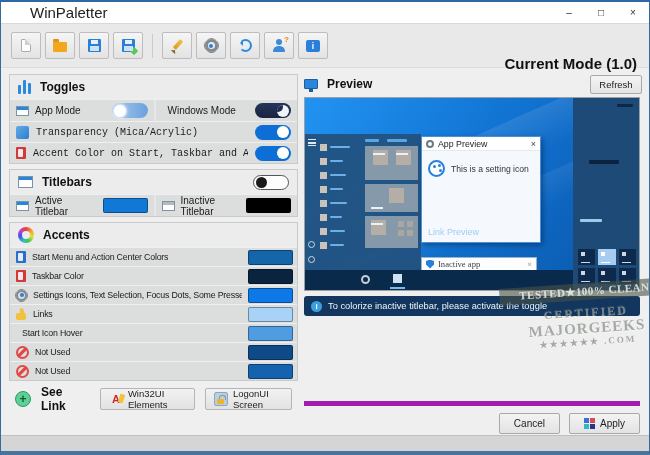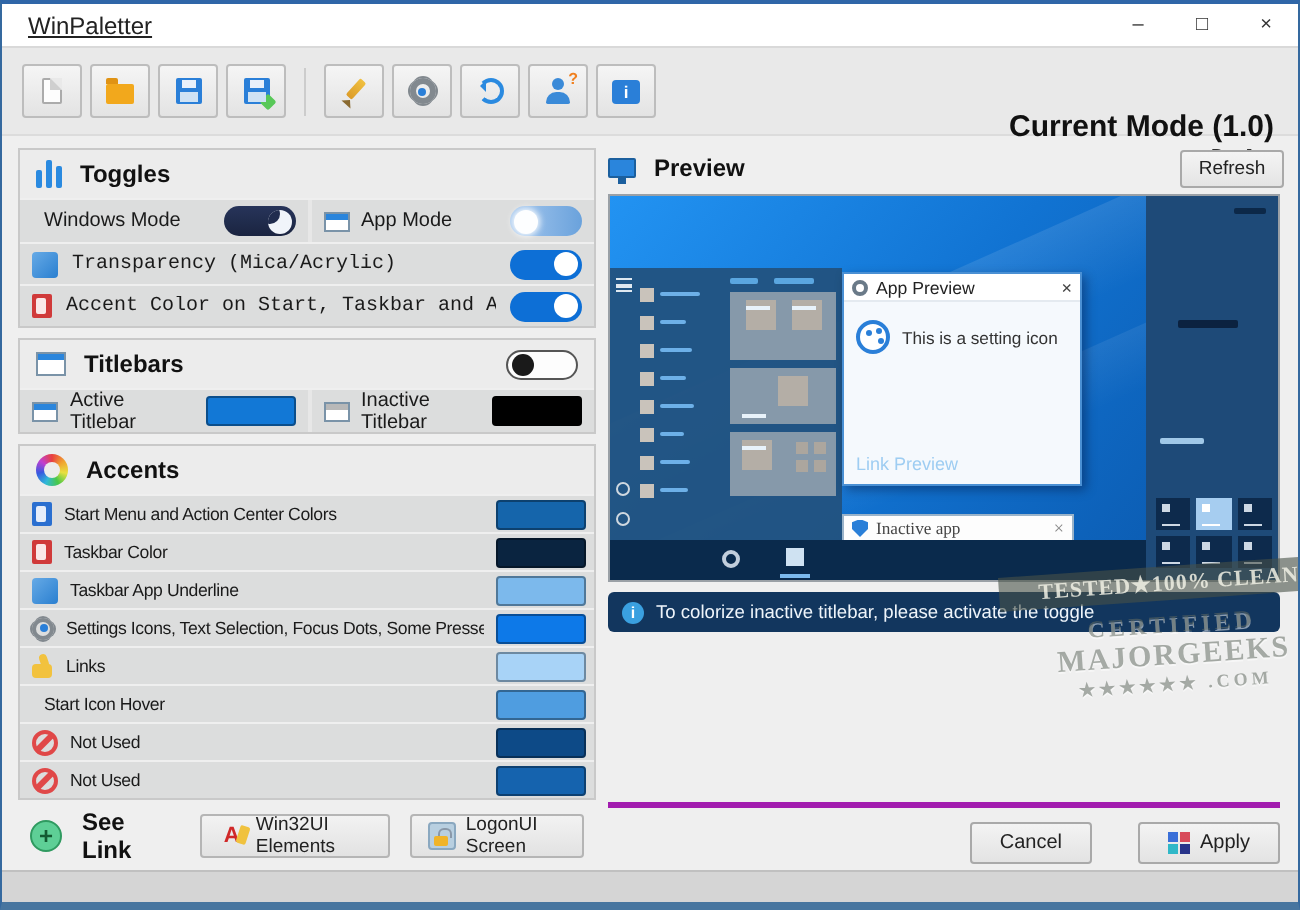--- a/index.html
+++ b/index.html
@@ -5,21 +5,21 @@
   * { margin:0; padding:0; box-sizing:border-box; }
   html,body { width:650px; height:455px; }
   body { font-family:"Liberation Sans", sans-serif; background:#efefef; }
 
   .win { position:relative; width:650px; height:455px; overflow:hidden;
          border:1px solid #35699f; border-top:2px solid #2f66a8; border-bottom:4px solid #47759f;
          background:#efefef; }
 
   
   .titlebar { height:21px; background:#fff; display:flex; align-items:center; padding-left:7px; }
-  .titlebar .ttl { font-size:12px; color:#222; margin-left:6px; flex:1;text-decoration:underline; }
+  .titlebar .ttl { font-size:15px; color:#222; margin-left:22px; flex:1; }
   .wctl { display:flex; height:100%; }
   .wbtn { width:32px; height:100%; display:flex; align-items:center; justify-content:center;
           font-size:10px; color:#333; }
   .wl { display:grid; grid-template-columns:5px 5px; grid-template-rows:5px 5px; gap:1px; }
   .wl i { background:#1f6fd4; }
   .wl.logoapp i:nth-child(1){background:#1a51c0;} .wl.logoapp i:nth-child(3){background:#1a51c0;}
   .wl.light i { background:#e9f1fb; }
 
   
   .appheader { height:45px; background:#e9e9e9; border-top:1px solid #d9d9d9; border-bottom:1px solid #dcdcdc;
@@ -213,22 +213,22 @@
   .tkgear { position:absolute; left:56px; top:5px; width:9px; height:9px; border:2px solid #c2cedc; border-radius:50%; }
   .tkapp { position:absolute; left:88px; top:4px; width:9px; height:9px; background:#cfe2f2; }
   .tkunder { position:absolute; left:85px; bottom:1.5px; width:15px; height:2px; }
 
   .infobar { margin-top:5px; width:336px; height:20px; background:#12365e; border-radius:3px; display:flex;
              align-items:center; gap:6px; padding:0 7px; }
   .infobar .ii { width:11px; height:11px; border-radius:50%; background:#3aa0e0; color:#fff; font-size:8px;
                  font-weight:bold; display:flex; align-items:center; justify-content:center; flex:none; }
   .infobar .itx { font-size:9.3px; color:#eef4fa; white-space:nowrap; overflow:hidden;text-align:right; }
 
-  .rfooter { position:absolute; left:303px; right:9px; top:333px; border-top:3px solid #a21caf;
-             padding-top:7px; display:flex; justify-content:flex-end; gap:23px; }
+  .rfooter { position:absolute; left:303px; right:9px; top:333px; border-top:5px solid #a21caf;
+             padding-top:7px; display:flex; justify-content:flex-end; gap:9px; }
   .fbtn { height:21px; background:linear-gradient(#f3f3f3,#e3e3e3); border:1px solid #a9a9a9; border-radius:2px;
           font-size:10px; color:#222; display:flex; align-items:center; justify-content:center; gap:5px; padding:0 14px; }
 
   .statusbar { position:absolute; left:0; right:0; bottom:0; height:16px; background:#d5d5d5; border-top:1px solid #c0c0c0; }
 
   
   .stamp { position:absolute; left:500px; top:281px; width:170px; z-index:50; pointer-events:none;
            transform:rotate(-4deg); text-align:center; font-family:"Liberation Serif", serif; }
   .stamp .l1 { background:rgba(72,82,72,.60); color:rgba(240,240,228,.85); font-weight:bold; font-size:11px;
                letter-spacing:.5px; padding:2px 4px; white-space:nowrap; }
@@ -305,30 +305,30 @@
         <div class="chead">
           <span class="ic sliders">
               <i></i>
               <i></i>
               <i></i>
             </span>
           <span class="ct">Toggles</span>
         </div>
         <div class="splitrow">
           <div class="half">
+            <span class="ic winic"></span>
+            <span class="lbl">App Mode</span>
+            <span class="toggle t-sun">
+                <i class="knob"></i>
+              </span>
+          </div>
+          <div class="half">
             <span class="ic wl"><i></i><i></i><i></i><i></i></span>
             <span class="lbl">Windows Mode</span>
             <span class="toggle t-dark">
-                <i class="knob"></i>
-              </span>
-          </div>
-          <div class="half">
-            <span class="ic winic"></span>
-            <span class="lbl">App Mode</span>
-            <span class="toggle t-sun">
                 <i class="knob"></i>
               </span>
           </div>
         </div>
         <div class="row">
           <span class="ic tsq"></span>
           <span class="lbl">Transparency (Mica/Acrylic)</span>
           <span class="toggle t-on">
               <i class="knob"></i>
             </span>
@@ -371,25 +371,20 @@
         </div>
         <div class="arow">
           <span class="ic book b-blue"></span>
           <span class="albl">Start Menu and Action Center Colors</span>
           <span class="swatch" style="background: rgb(21, 101, 171);"></span>
         </div>
         <div class="arow">
           <span class="ic book b-red"></span>
           <span class="albl">Taskbar Color</span>
           <span class="swatch" style="background: rgb(10, 36, 64);"></span>
-        </div>
-        <div class="arow">
-          <span class="ic tsq"></span>
-          <span class="albl">Taskbar App Underline</span>
-          <span class="swatch" style="background: rgb(124, 185, 236);"></span>
         </div>
         <div class="arow">
           <span class="ic gearring small"></span>
           <span class="albl">Settings Icons, Text Selection, Focus Dots, Some Pressed Buttons</span>
           <span class="swatch" style="background: rgb(13, 121, 232);"></span>
         </div>
         <div class="arow">
           <span class="ic hand"></span>
           <span class="albl">Links</span>
           <span class="swatch" style="background: rgb(168, 211, 247);"></span>

